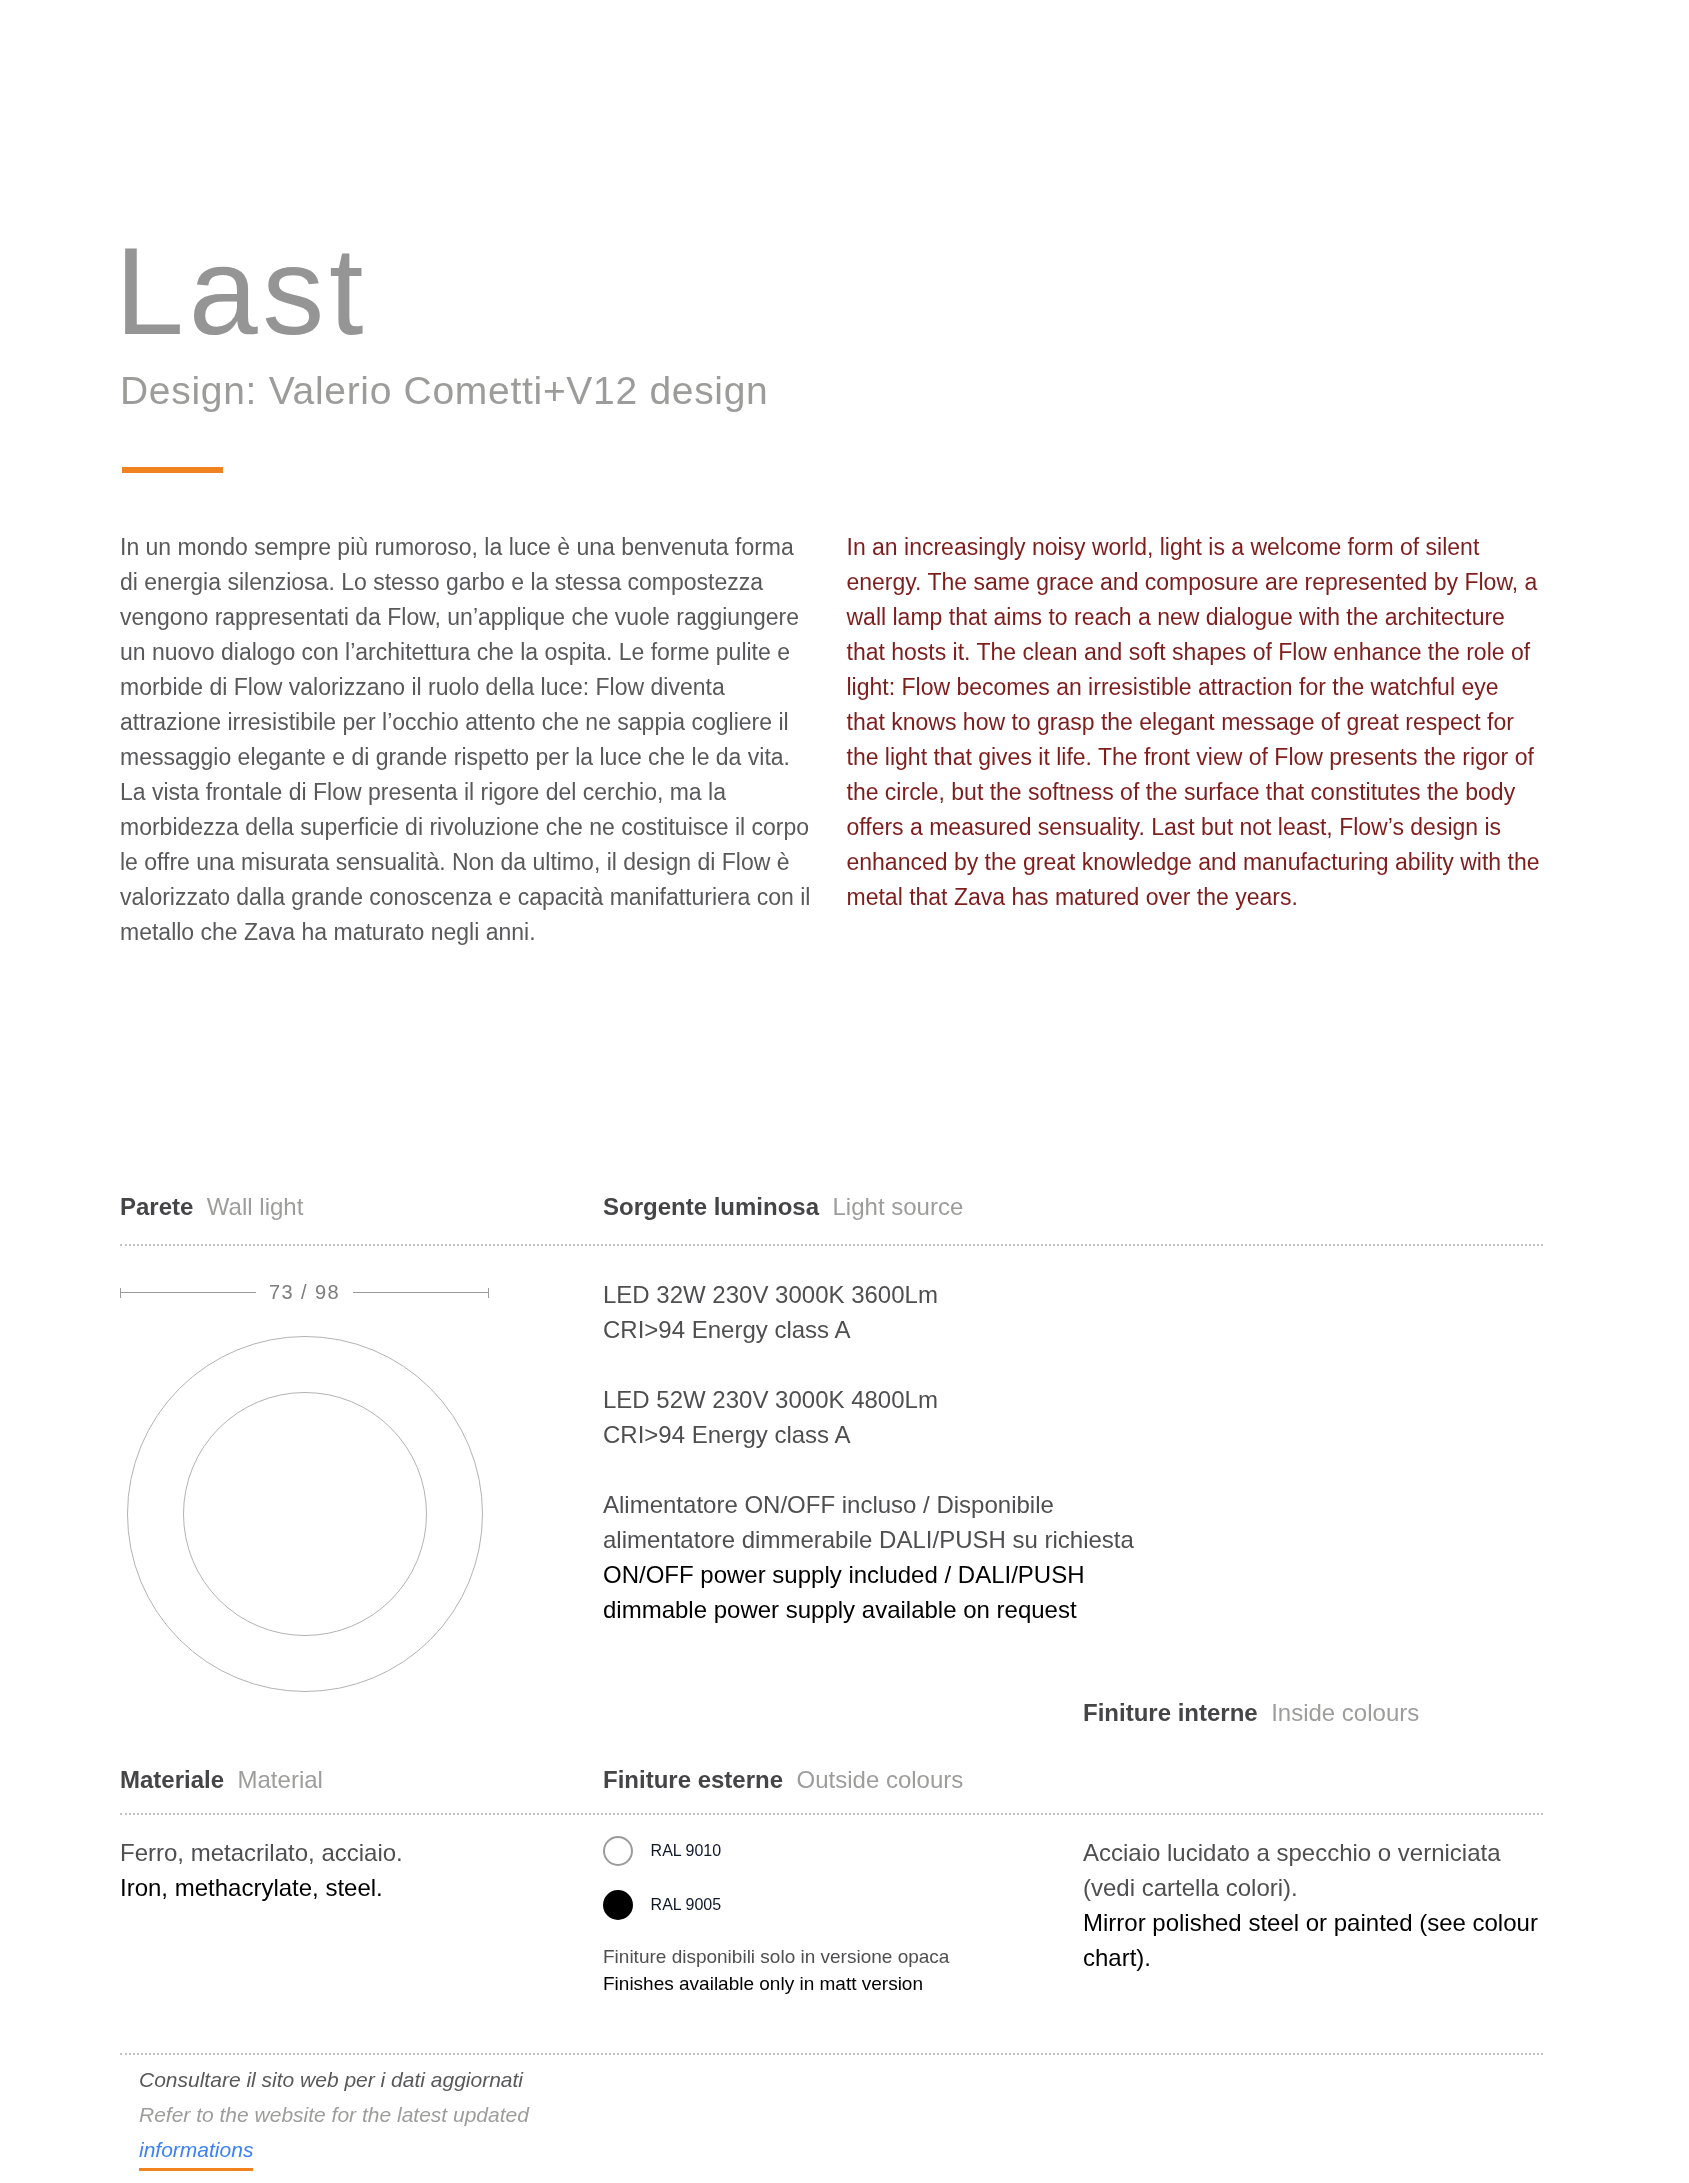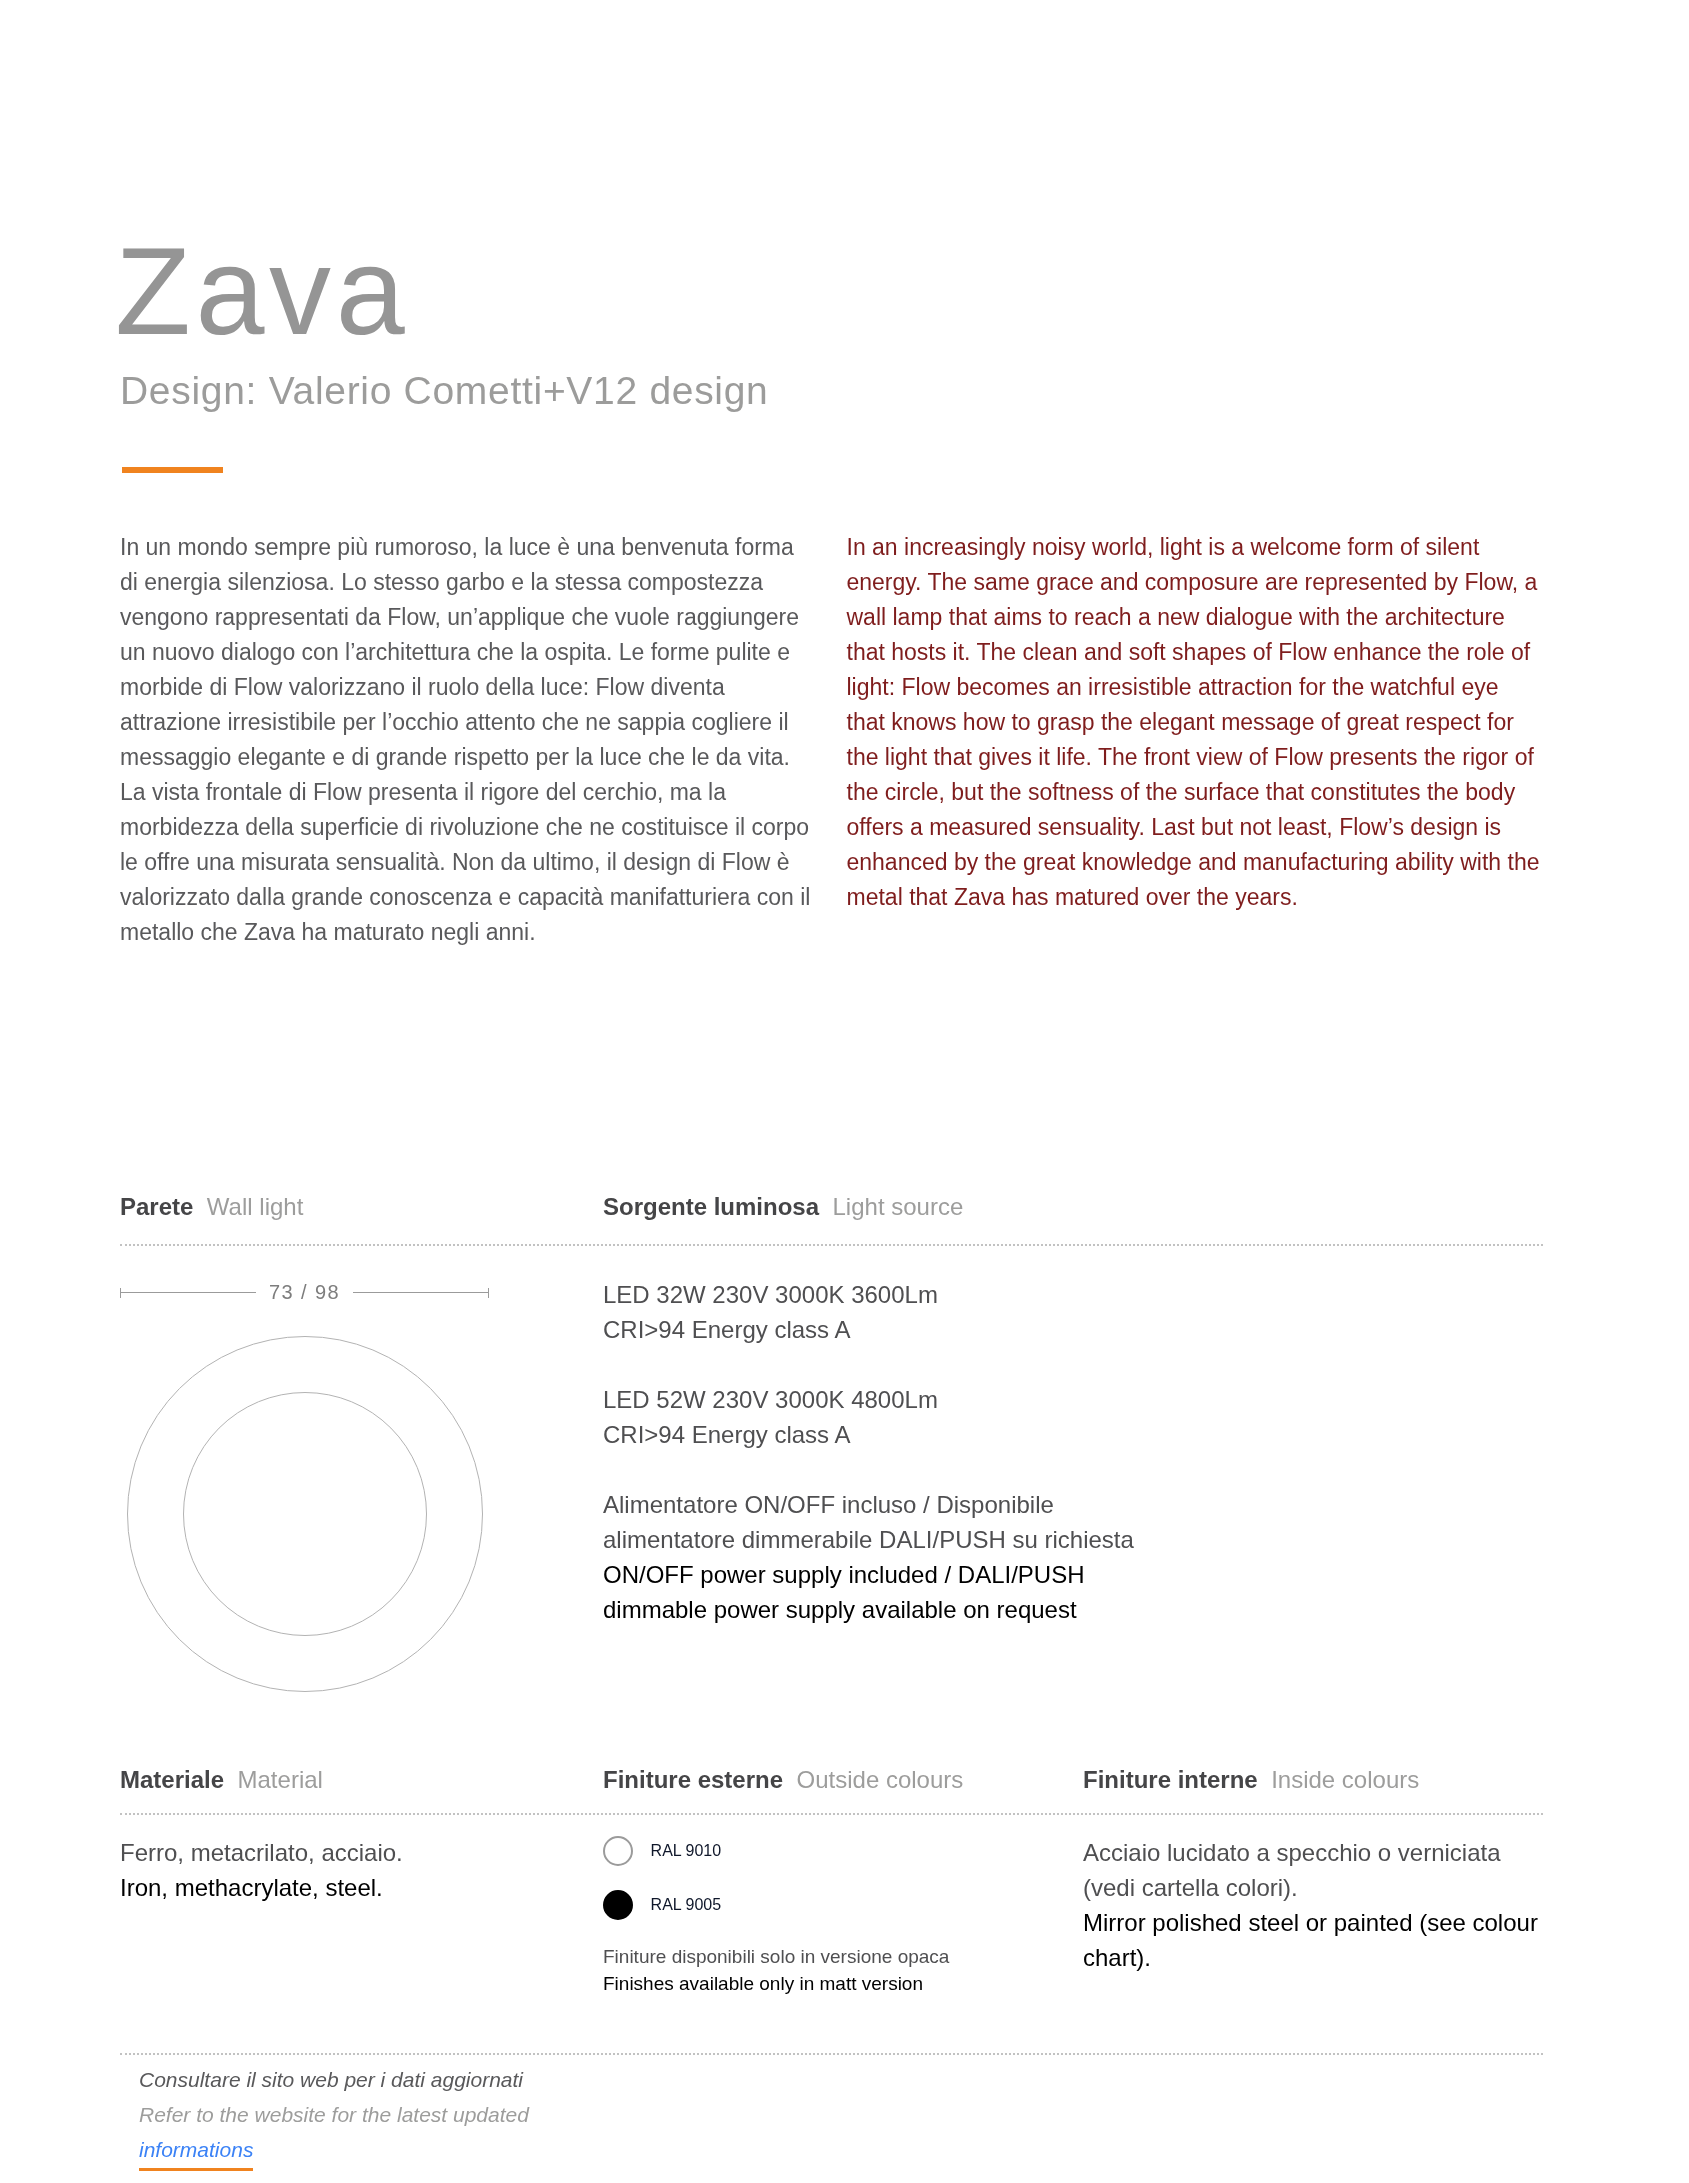--- a/index.html
+++ b/index.html
@@ -84,21 +84,21 @@
   .footer .note-en-highlight {
     color:#3b82f6; border-bottom:3.4px solid #f0831f; padding-bottom:6px;
   }
   .footer .page-number { font-style:normal; color:#48484a; font-size:22px; margin-left:19px; }
 </style>
 </head>
 <body>
 
 <div class="page">
 
-  <h1 class="abs product-title">Zava</h1>
+  <h1 class="abs product-title">Last</h1>
   <p class="abs designer-subtitle">Design: Valerio Cometti+V12 design</p>
   <div class="abs accent-rule" style="background: rgb(240, 131, 31);"></div>
 
   <div class="abs intro">
     <p class="intro-it">In un mondo sempre più rumoroso, la luce è una benvenuta forma di energia silenziosa. Lo stesso garbo e la stessa compostezza vengono rappresentati da Flow, un’applique che vuole raggiungere un nuovo dialogo con l’architettura che la ospita. Le forme pulite e morbide di Flow valorizzano il ruolo della luce: Flow diventa attrazione irresistibile per l’occhio attento che ne sappia cogliere il messaggio elegante e di grande rispetto per la luce che le da vita. La vista frontale di Flow presenta il rigore del cerchio, ma la morbidezza della superficie di rivoluzione che ne costituisce il corpo le offre una misurata sensualità. Non da ultimo, il design di Flow è valorizzato dalla grande conoscenza e capacità manifatturiera con il metallo che Zava ha maturato negli anni.</p>
     <p class="intro-en">In an increasingly noisy world, light is a welcome form of silent energy. The same grace and composure are represented by Flow, a wall lamp that aims to reach a new dialogue with the architecture that hosts it. The clean and soft shapes of Flow enhance the role of light: Flow becomes an irresistible attraction for the watchful eye that knows how to grasp the elegant message of great respect for the light that gives it life. The front view of Flow presents the rigor of the circle, but the softness of the surface that constitutes the body offers a measured sensuality. Last but not least, Flow’s design is enhanced by the great knowledge and manufacturing ability with the metal that Zava has matured over the years.</p>
   </div>
 
   <div class="abs sec-heading" style="left:120px; top:1193px;">
     <span class="it">Parete</span>
@@ -137,21 +137,21 @@
   </div>
 
   <div class="abs sec-heading col-material" style="top:1766px;">
     <span class="it">Materiale</span>
     <span class="en">Material</span>
   </div>
   <div class="abs sec-heading col-outside" style="top:1766px;">
     <span class="it">Finiture esterne</span>
     <span class="en">Outside colours</span>
   </div>
-  <div class="abs sec-heading col-inside" style="top:1766px;">
+  <div class="abs sec-heading col-inside" style="top:1699px;">
     <span class="it">Finiture interne</span>
     <span class="en">Inside colours</span>
   </div>
   <div class="abs dotted-rule" style="top:1813px;"></div>
 
   <div class="abs bottom-text col-material" style="top:1835px; width:447px;">
     <div>Ferro, metacrilato, acciaio.</div>
     <div class="muted">Iron, methacrylate, steel.</div>
   </div>
 

